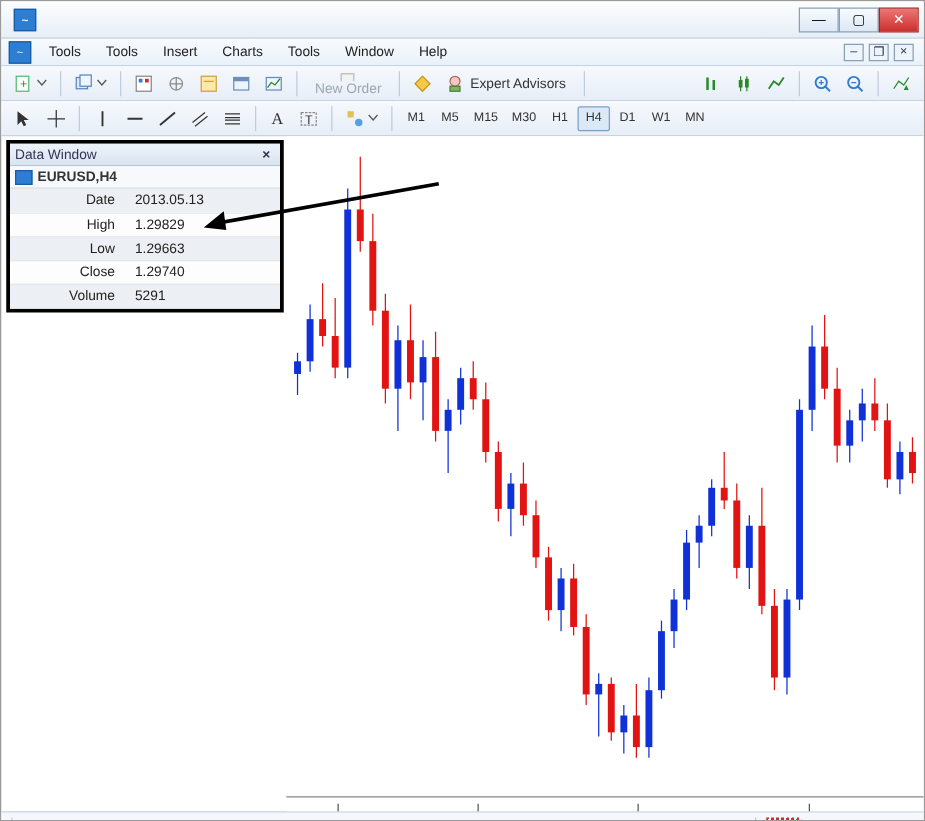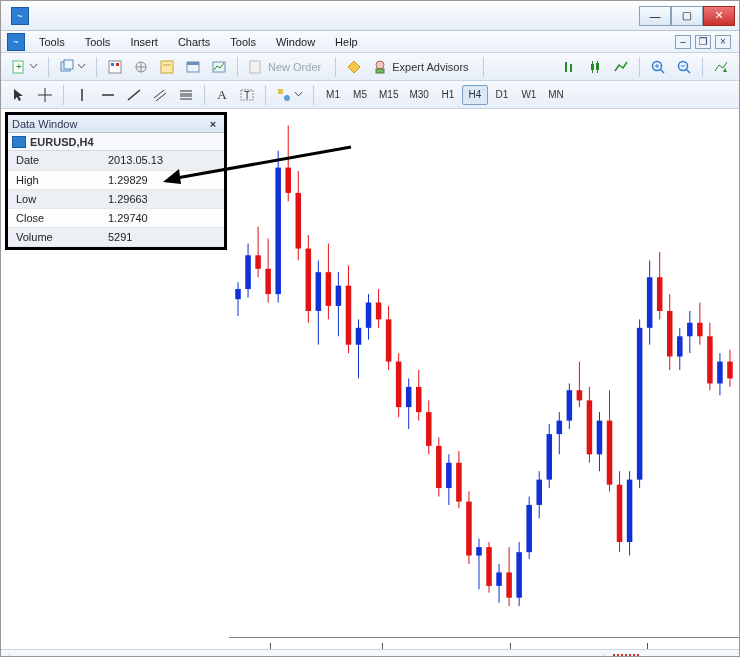--- a/index.html
+++ b/index.html
@@ -14,40 +14,40 @@
   
   .menubar { height:22px; background:linear-gradient(#f8fbfe,#e9f1fa); border-bottom:1px solid #c7d3e0; display:flex; align-items:center; padding:0 4px; }
   .menubar .micon { width:18px; height:18px; margin:0 4px 0 2px; background:#2d7dd2; border:1px solid #1a5ca2; color:#fff; font-size:9px; display:flex; align-items:center; justify-content:center; }
   .menubar .mitem { padding:2px 10px; color:#222; cursor:default; }
   .menubar .spacer { flex:1; }
   .menubar .mdi { display:flex; gap:4px; margin-right:4px;}
   .menubar .mdi span { width:16px; height:14px; border:1px solid #8aa0b8; background:#eef4fb; display:flex;align-items:center;justify-content:center; font-size:10px; color:#335; }
   
   .toolbar { height:28px; background:linear-gradient(#f6f9fd,#e7eef8); border-bottom:1px solid #c7d3e0; display:flex; align-items:center; padding:0 6px; gap:2px; }
   .tb-btn { min-width:22px; height:22px; border:1px solid transparent; display:flex; align-items:center; justify-content:center; padding:0 3px; color:#333; background:transparent; }
-  .tb-btn.disabled { color:#9aa6b2; }
+  .tb-btn.disabled { color:#9aa6b2;flex-direction:column; }
   .tb-sep { width:1px; height:20px; background:#c0ccd9; margin:0 4px; }
   .tb-label { padding:0 4px; color:#333; }
   .tb-label.disabled { color:#9aa6b2; }
   .dd { width:9px; height:9px; margin-left:2px; }
   .tf-btn { min-width:26px; height:20px; padding:0 4px; font-size:10px; color:#333; border:1px solid transparent; display:flex; align-items:center; justify-content:center;}
   .tf-btn.active { border:1px solid #7aa0c8; background:#dbe8f6; border-radius:2px; }
   
   .content { display:flex; height:540px; position:relative; }
   .dwrap { width:222px; border:3px solid #000; position:absolute; left:4px; top:3px; background:#fff; z-index:5; }
   .dw-title { height:18px; background:linear-gradient(#eef3fa,#d9e4f0); border-bottom:1px solid #b7c4d3; display:flex; align-items:center; padding:0 4px; font-size:11px; color:#335; }
   .dw-title .dw-close { margin-left:auto; width:14px; text-align:center; font-weight:bold; cursor:default; }
   .dw-sym { height:18px; display:flex; align-items:center; padding:0 4px; background:#f7f9fc; border-bottom:1px solid #d3dbe4; font-weight:bold; color:#333;}
   .dw-sym .sicon { width:14px; height:12px; background:#2d7dd2; border:1px solid #1a5ca2; margin-right:4px; }
   .dw-table { width:100%; border-collapse:collapse; }
   .dw-table tr { height:19px; }
   .dw-table tr:nth-child(odd) td { background:#eceff3; }
   .dw-table tr:nth-child(even) td { background:#fdfdfe; }
   .dw-table td { padding:0 8px; border-bottom:1px solid #e3e7ec; color:#222; font-size:11px; }
-  .dw-table td.k { text-align:left;margin-left:33px; }
+  .dw-table td.k { text-align:right;margin-left:33px; }
   .dw-table td.v { text-align:left; }
   .chart { flex:1; position:relative; background:#fff; margin-left:228px; }
   .annot { position:absolute; left:160px; top:20px; z-index:6; }
   .annot-text { font-family: Georgia, "Times New Roman", serif; font-size:22px; font-weight:bold; color:#000; position:absolute; left:190px; top:20px; white-space:nowrap; }
   .status { height:22px; border-top:1px solid #c7d3e0; background:#f4f7fb; display:flex; align-items:center; padding:0 8px; }
   .status .sep { width:1px; height:14px; background:#c0ccd9; }
   .status .grow { flex:1; }
   .status .hatch { width:28px; height:14px; background:repeating-linear-gradient(100deg,#c9302c 0,#c9302c 2px,transparent 2px,transparent 4px); margin:0 8px; }
   .status .txt { color:#333; padding:0 6px; }
   svg.ico { width:16px; height:16px; }

